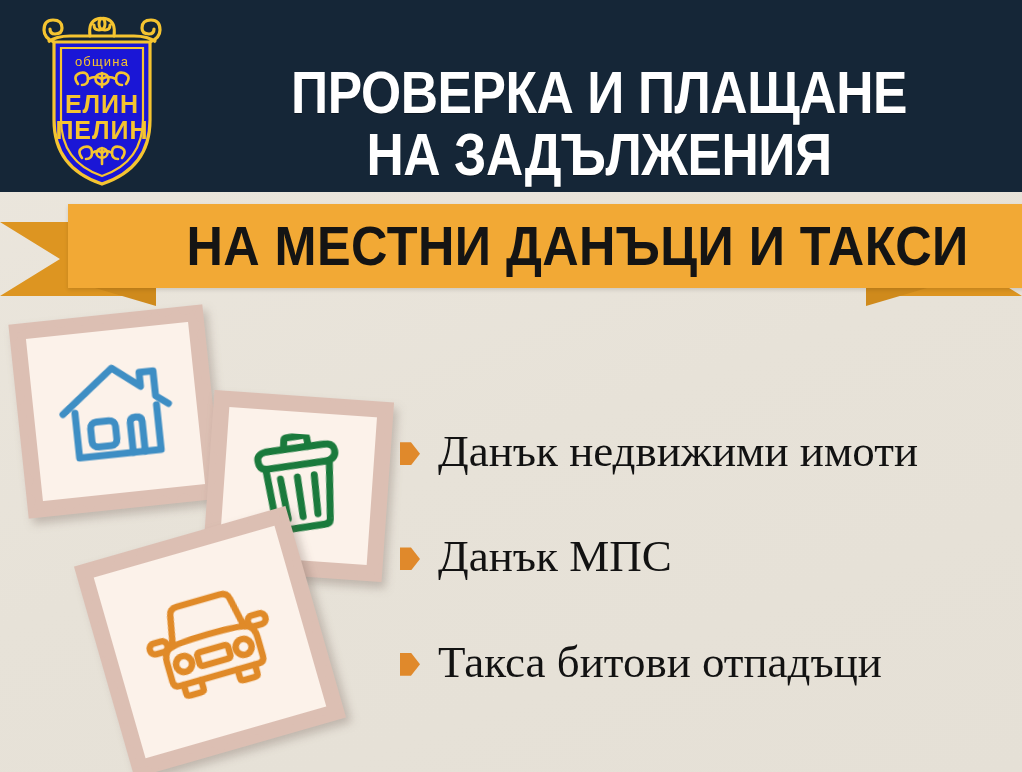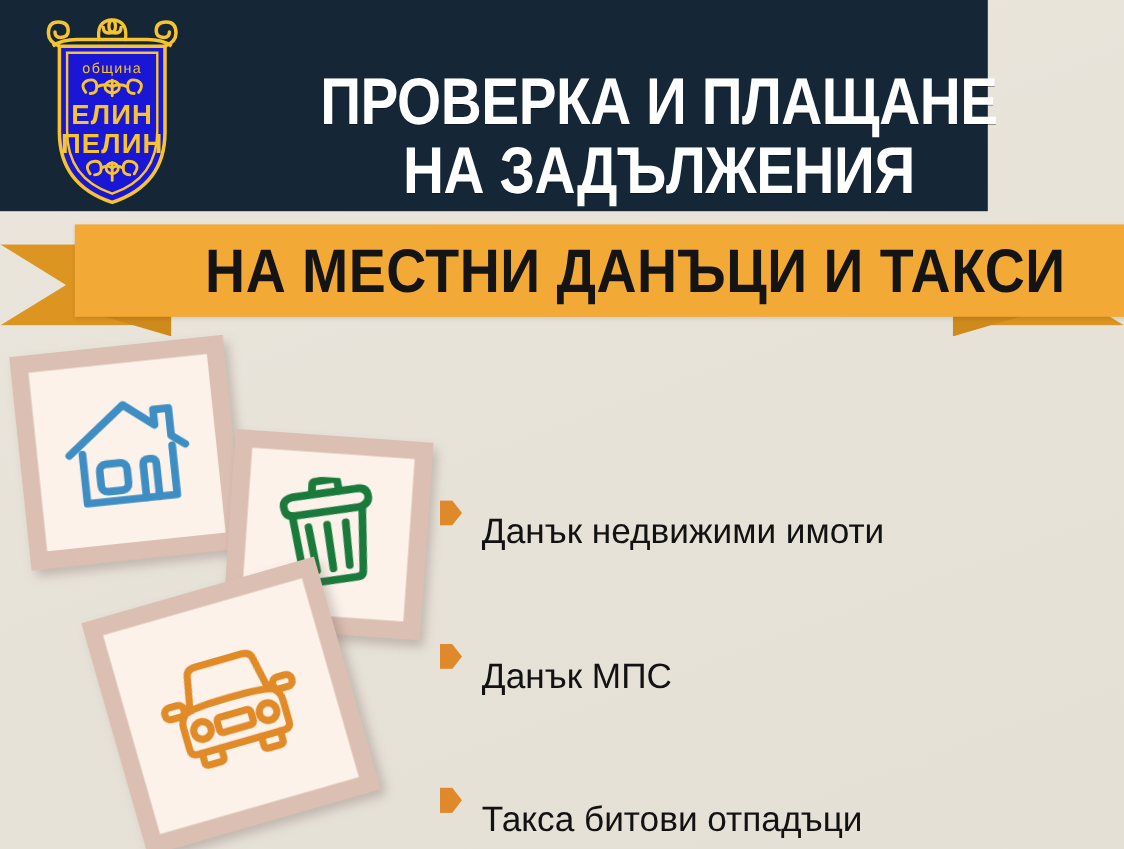--- a/index.html
+++ b/index.html
@@ -23,21 +23,21 @@
     height: 772px;
     background: linear-gradient(160deg, #ece7de 0%, #e7e2d8 55%, #e5e0d6 100%);
     overflow: hidden;
   }
 
   
   .header-bar {
     position: absolute;
     left: 0;
     top: 0;
-    width: 898px;
+    width: 1022px;
     height: 192px;
     background: #152637;
     z-index: 2;
   }
 
   .header-inner {
     position: absolute;
     left: 0; top: 0;
     width: 1022px; height: 192px;
     display: flex;
@@ -185,25 +185,24 @@
     width: 20px;
     height: 23px;
     flex: 0 0 20px;
     background: #e0892b;
     clip-path: polygon(0 0, 11px 0, 20px 11.5px, 11px 23px, 0 23px);
     margin-right: 18px;
     margin-top: 4px;
   }
   .bullet-text {
     color: #121212;
-    font-family: Liberation Sans, sans-serif;
-    font-size: 32px;
+    font-family: Liberation Serif, serif;
+    font-size: 45px;
     line-height: 1.05;
     white-space: nowrap;
-    margin-top: 39px;
   }
 </style>
 </head>
 <body>
 
 <div id="poster">
 
   <div class="header-bar">
     <div class="header-inner">
 

